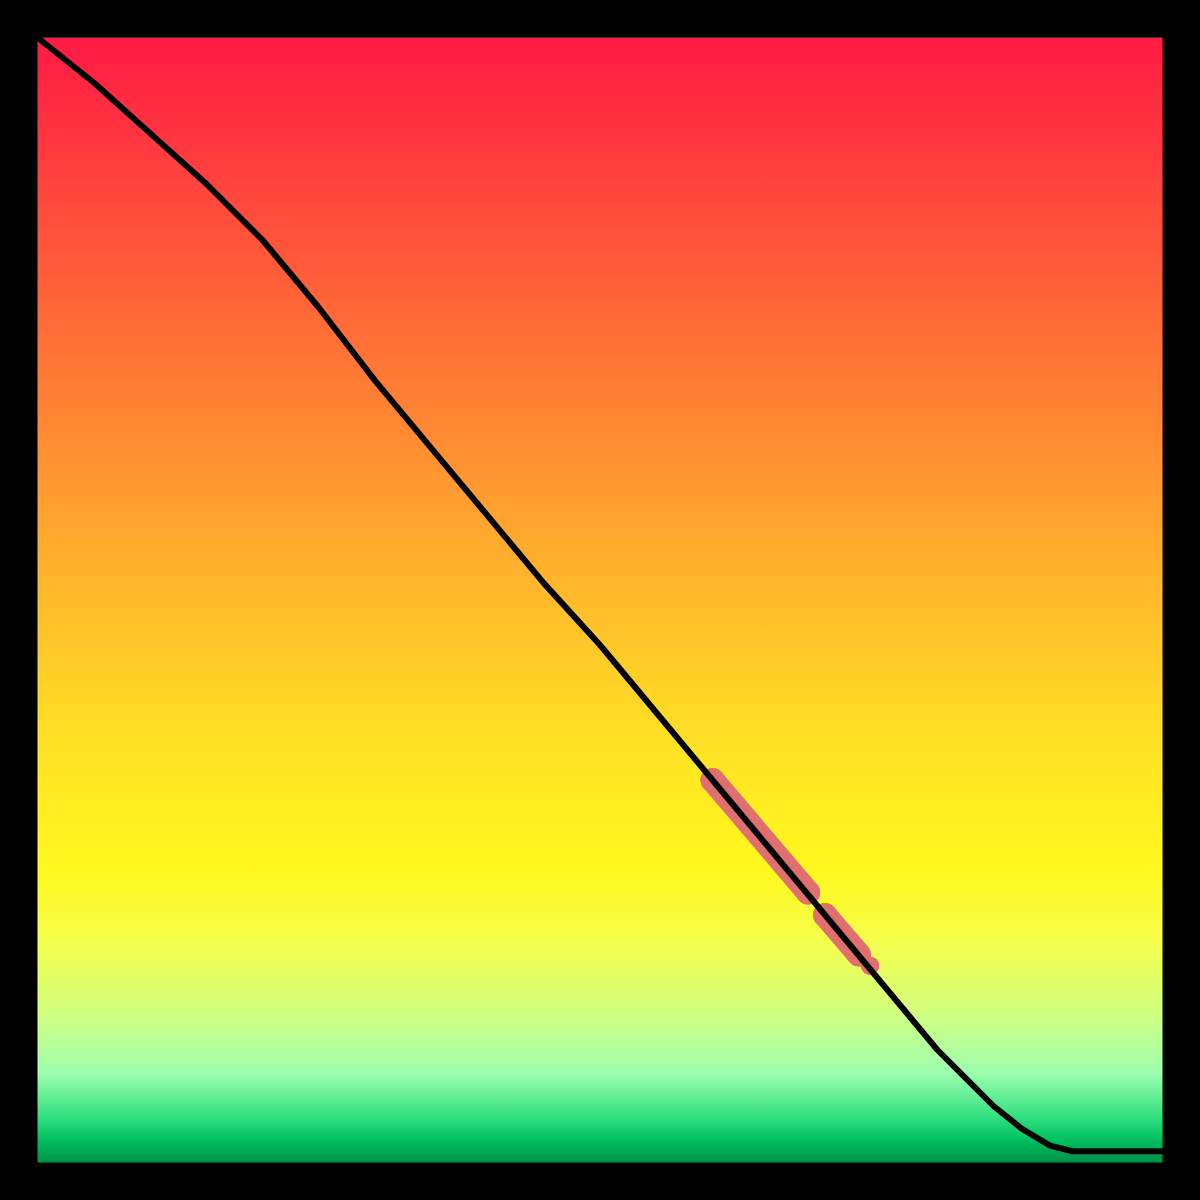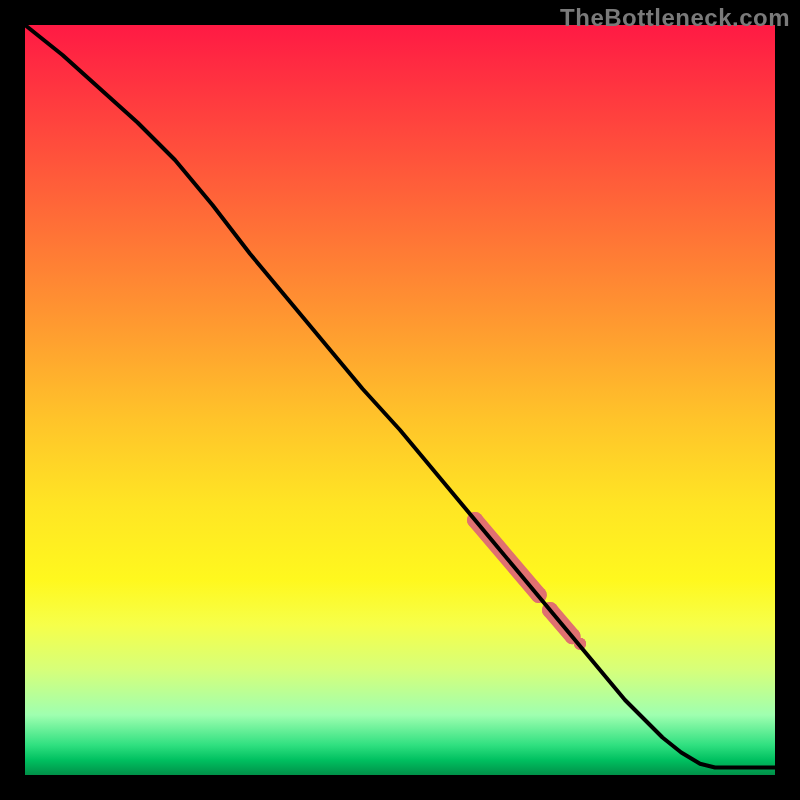--- a/index.html
+++ b/index.html
@@ -62,21 +62,20 @@
     height: 750px;
     overflow: visible;
   }
 </style>
 </head>
 <body>
 
 <div class="frame">
   <div class="plot"></div>
 
-  <div class="watermark">TheBottleneck.com</div>
 
   <svg class="overlay" viewBox="0 0 750 750" preserveAspectRatio="none">
     <g id="marker-layer">
         <line x1="450" y1="495" x2="513.75" y2="570" stroke="#e07070" stroke-width="16" stroke-linecap="round"></line>
         <circle cx="450" cy="495" r="8" fill="#e07070" stroke="#d85a5a" stroke-width="0"></circle>
         <circle cx="513.75" cy="570" r="8" fill="#e07070" stroke="#d85a5a" stroke-width="0"></circle>
         <line x1="525" y1="585" x2="547.5" y2="611.25" stroke="#e07070" stroke-width="16" stroke-linecap="round"></line>
         <circle cx="525" cy="585" r="8" fill="#e07070" stroke="#d85a5a" stroke-width="0"></circle>
         <circle cx="547.5" cy="611.25" r="8" fill="#e07070" stroke="#d85a5a" stroke-width="0"></circle>
         <line x1="555" y1="618.75" x2="555" y2="618.75" stroke="#e07070" stroke-width="12" stroke-linecap="round"></line>

